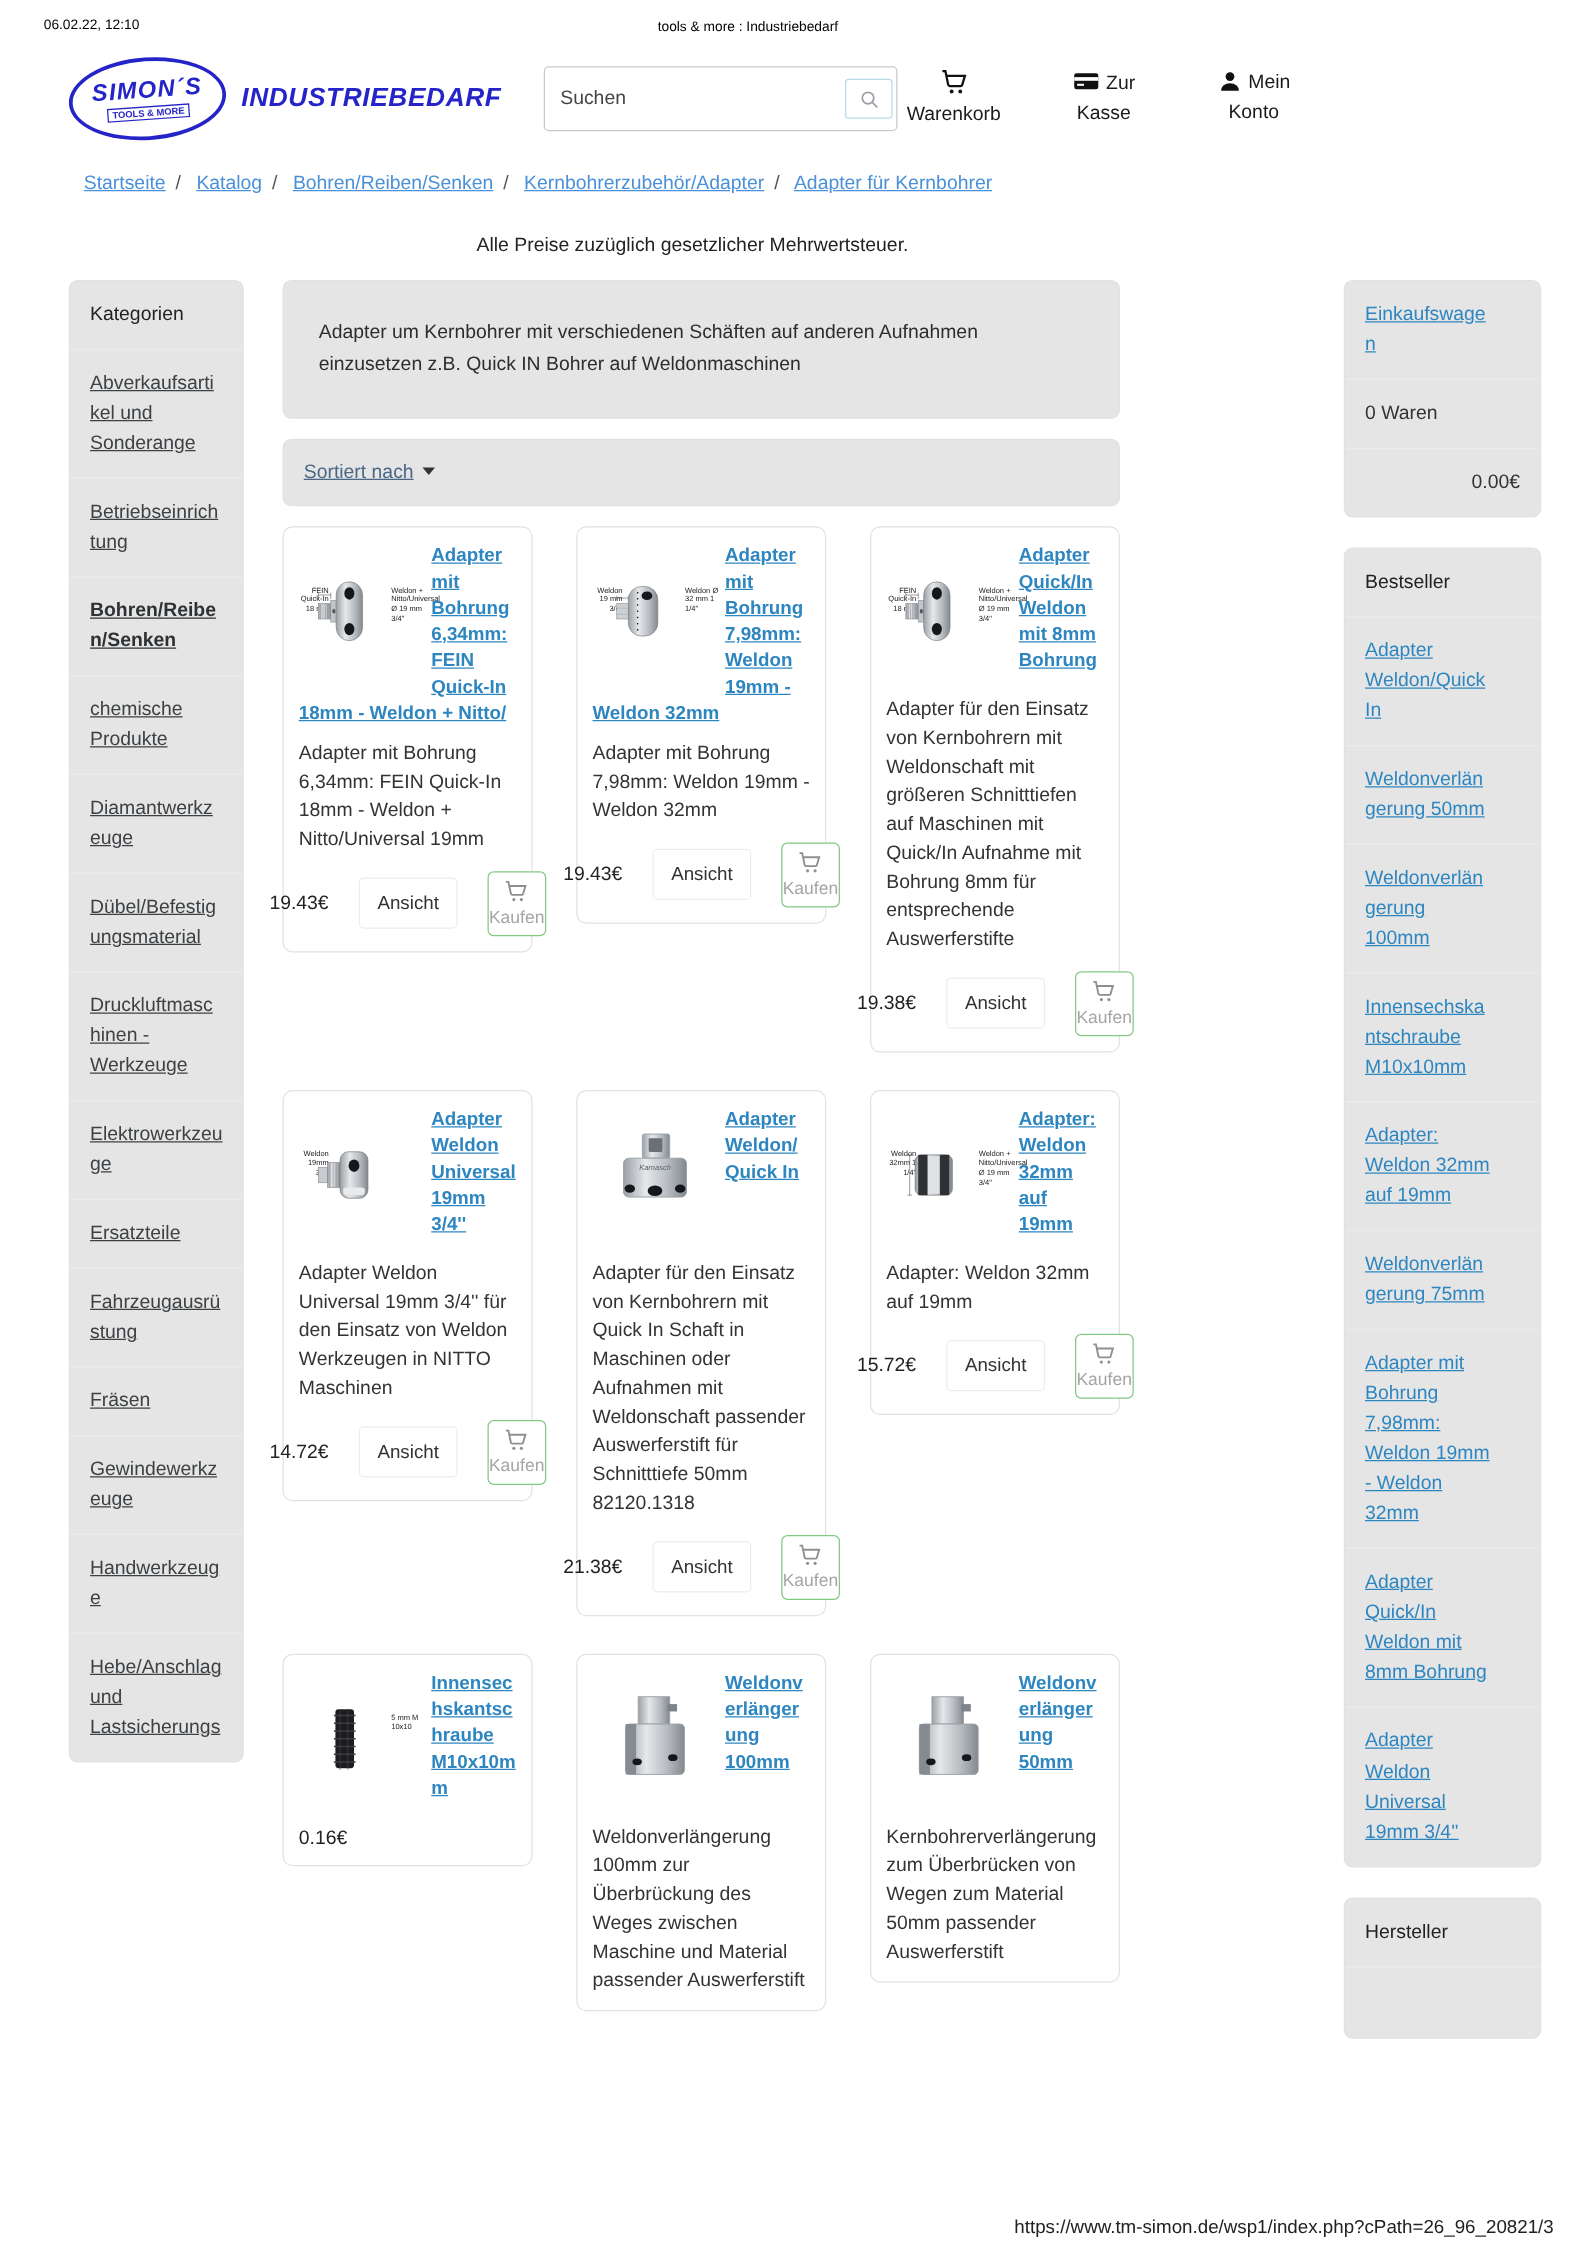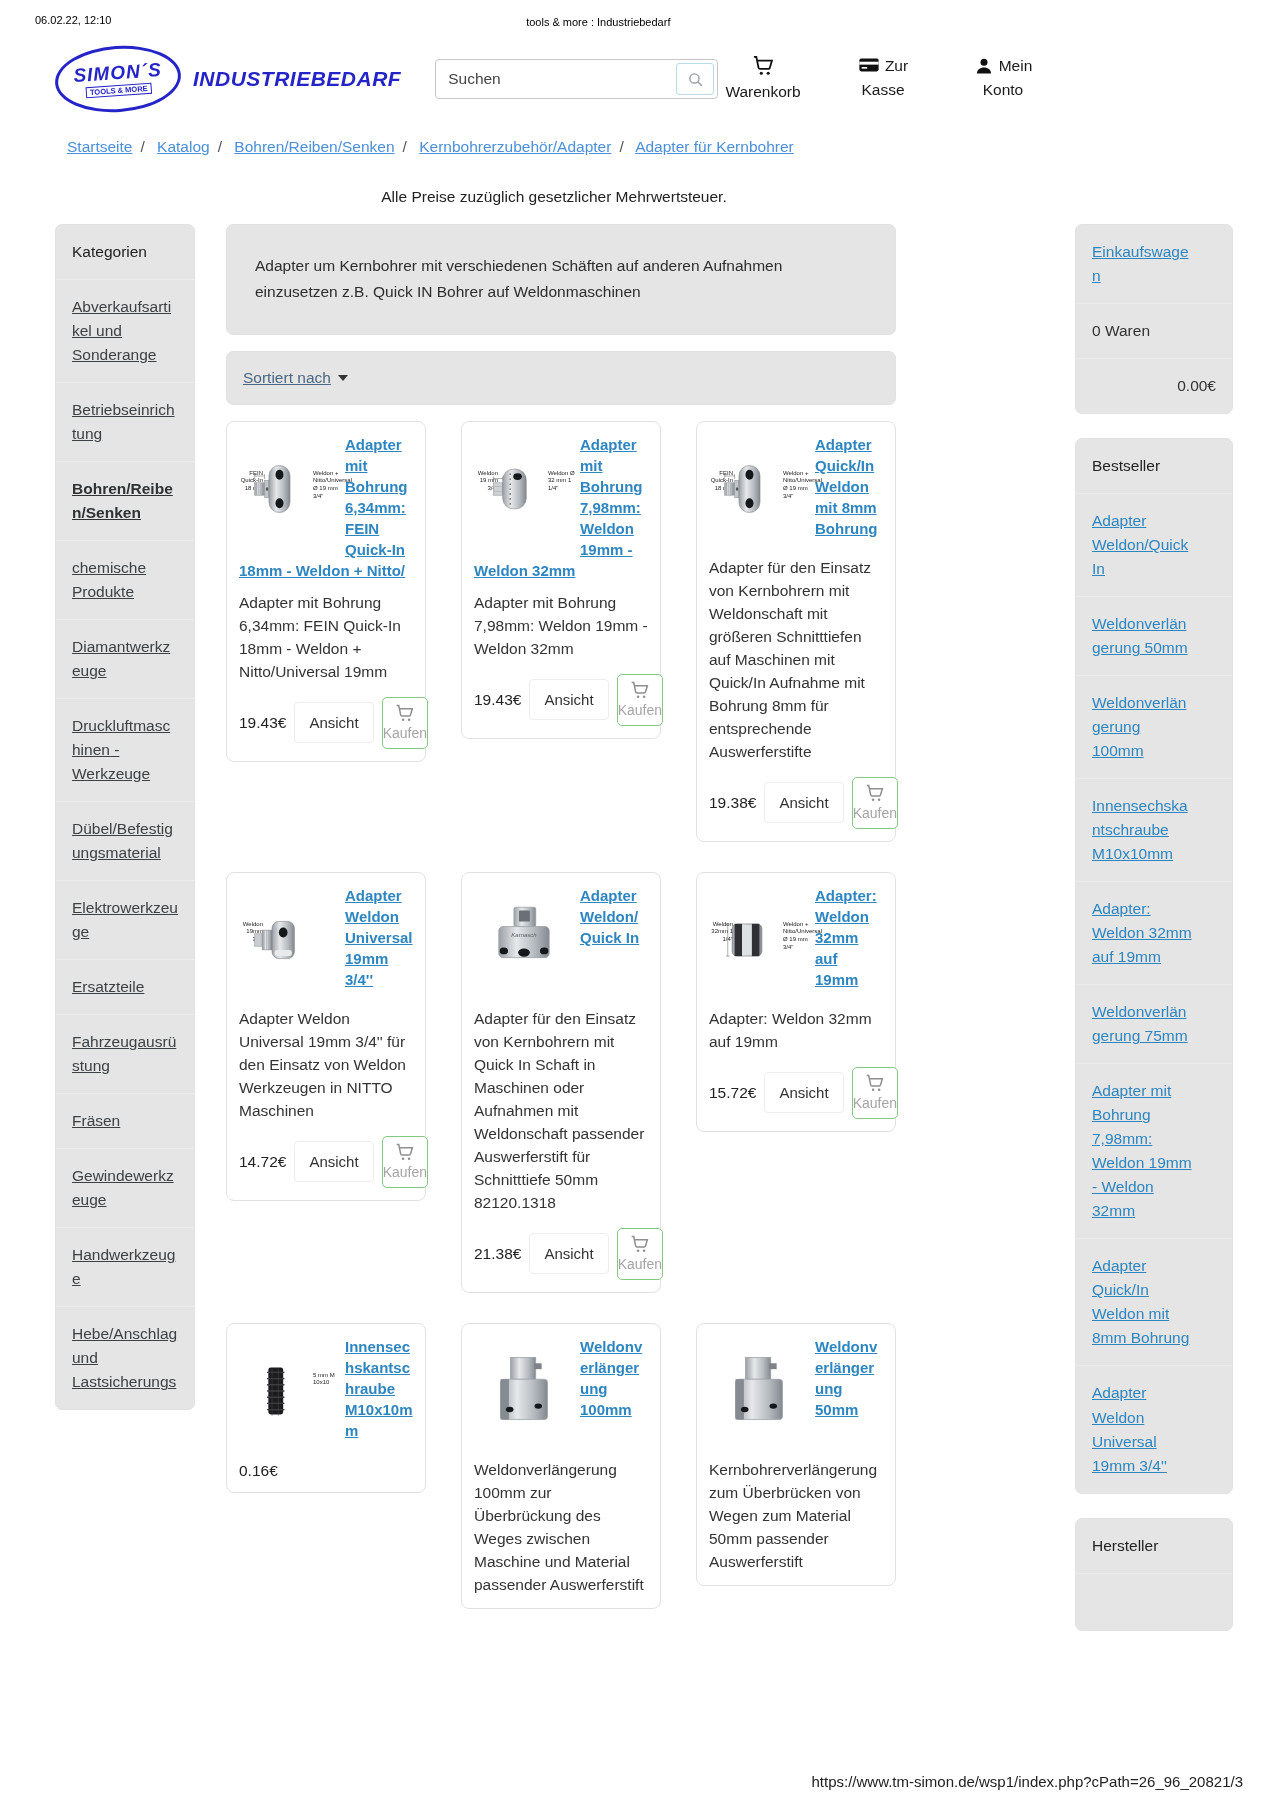--- a/index.html
+++ b/index.html
@@ -9,21 +9,21 @@
   .print-header{position:absolute;top:14px;left:0;width:100%;font-size:11px;color:#000;}
   .ph-date{position:absolute;left:35px;top:0;}
   .ph-title{position:absolute;left:47%;top:2px;transform:translateX(-50%);}
   
   .site-header{display:flex;align-items:center;padding:46px 225px 0 55px;}
   .logo{display:flex;align-items:center;gap:12px;flex:none;}
   .logo-oval{width:120px;height:60px;border:3px solid #2424c8;border-radius:50%;display:flex;flex-direction:column;align-items:center;justify-content:center;transform:rotate(-4deg);background:#fff;}
   .logo-name{font-size:19px;font-weight:bold;font-style:italic;color:#2424c8;letter-spacing:1px;white-space:nowrap;}
   .logo-sub{font-size:7.5px;font-weight:bold;color:#2424c8;border:1px solid #2424c8;padding:0 3px;margin-top:1px;white-space:nowrap;}
   .logo-brand{font-size:21px;font-weight:900;font-style:italic;color:#2424c8;letter-spacing:.5px;white-space:nowrap;}
-  .search{display:flex;align-items:center;margin-left:34px;width:312px;height:40px;border:1px solid #c9c9c9;border-radius:4px;background:#fff;box-sizing:border-box;}
+  .search{display:flex;align-items:center;margin-left:34px;width:312px;height:52px;border:1px solid #c9c9c9;border-radius:4px;background:#fff;box-sizing:border-box;}
   .search-input{flex:1;border:none;outline:none;padding:0 12px;font-size:15.5px;font-family:inherit;color:#222;min-width:0;}
   .search-input::placeholder{color:#444;}
   .search-btn{flex:none;width:38px;height:32px;margin:3px;border:1px solid #b7dbe8;border-radius:3px;background:#fff;display:flex;align-items:center;justify-content:center;cursor:pointer;}
   .actions{margin-left:auto;display:flex;gap:30px;}
   .action{display:block;width:90px;text-align:center;font-size:15.5px;color:#1a1a1a;line-height:1.5;text-decoration:none;}
   .action .inline-ico{vertical-align:-5px;margin-right:5px;}
   .action .block-ico{display:block;margin:0 auto 3px;}
   
   .breadcrumb{margin:26px 0 0 67px;font-size:15.5px;color:#444;}
   .breadcrumb a{color:#4a90d9;text-decoration:underline;}
@@ -58,21 +58,21 @@
   .prod-svg.drawing{left:38%;width:62px;height:92px;}
   .prod-svg.photo{left:50%;width:84px;height:96px;}
   .img-lab{position:absolute;font-size:6px;line-height:1.3;color:#1a1a1a;}
   .img-lab:empty{display:none;}
   .lab-l{left:-2px;top:32%;width:26px;text-align:right;}
   .lab-r{right:-2px;top:32%;width:28px;text-align:left;}
   .img-brand{position:absolute;left:50%;top:46%;transform:translate(-50%,-50%);font-size:6px;font-style:italic;color:#5a6066;}
   .card-title{color:#2e86c1;font-weight:bold;text-decoration:underline;font-size:15px;line-height:21px;overflow-wrap:break-word;}
   .clear{clear:both;}
   .card-desc{margin:10px 0 0;color:#333;line-height:23px;font-size:15.5px;overflow-wrap:break-word;}
-  .card-foot{margin-top:14px;display:flex;align-items:center;gap:8px;}
+  .card-foot{margin-top:14px;display:flex;align-items:center;gap:24px;justify-content:center;}
   .price{margin-right:auto;color:#222;}
   .btn-view{border:1px solid #ededed;border-radius:4px;background:#fff;color:#333;font-size:15px;font-family:inherit;padding:11px 14px;cursor:pointer;}
   .btn-buy{width:62px;border:1.5px solid #82c982;border-radius:5px;background:#fff;color:#a5a5a5;font-size:14px;font-family:inherit;padding:5px 0 7px;cursor:pointer;}
   .btn-buy svg{display:block;margin:0 auto 2px;color:#8f8f8f;}
   
   .footer{position:absolute;bottom:10px;left:35px;right:30px;display:flex;justify-content:flex-end;font-size:15px;color:#222;}
   .hidden-defs{position:absolute;width:0;height:0;overflow:hidden;}
 </style>
 </head>
 <body>
@@ -207,22 +207,22 @@
 
 <div class="layout">
 
   <aside class="cat-col panel">
     <div class="panel-row row-header">Kategorien</div>
     <div class="panel-row"><a class="cat-link">Abverkaufsartikel und Sonderange</a></div>
     <div class="panel-row"><a class="cat-link">Betriebseinrichtung</a></div>
     <div class="panel-row"><a class="cat-link active">Bohren/Reiben/Senken</a></div>
     <div class="panel-row"><a class="cat-link">chemische Produkte</a></div>
     <div class="panel-row"><a class="cat-link">Diamantwerkzeuge</a></div>
+    <div class="panel-row"><a class="cat-link">Dübel/Befestigungsmaterial</a></div>
     <div class="panel-row"><a class="cat-link">Druckluftmaschinen - Werkzeuge</a></div>
-    <div class="panel-row"><a class="cat-link">Dübel/Befestigungsmaterial</a></div>
     <div class="panel-row"><a class="cat-link">Elektrowerkzeuge</a></div>
     <div class="panel-row"><a class="cat-link">Ersatzteile</a></div>
     <div class="panel-row"><a class="cat-link">Fahrzeugausrüstung</a></div>
     <div class="panel-row"><a class="cat-link">Fräsen</a></div>
     <div class="panel-row"><a class="cat-link">Gewindewerkzeuge</a></div>
     <div class="panel-row"><a class="cat-link">Handwerkzeuge</a></div>
     <div class="panel-row"><a class="cat-link">Hebe/Anschlag und Lastsicherungs</a></div>
   </aside>
 
   <section class="main-col">

